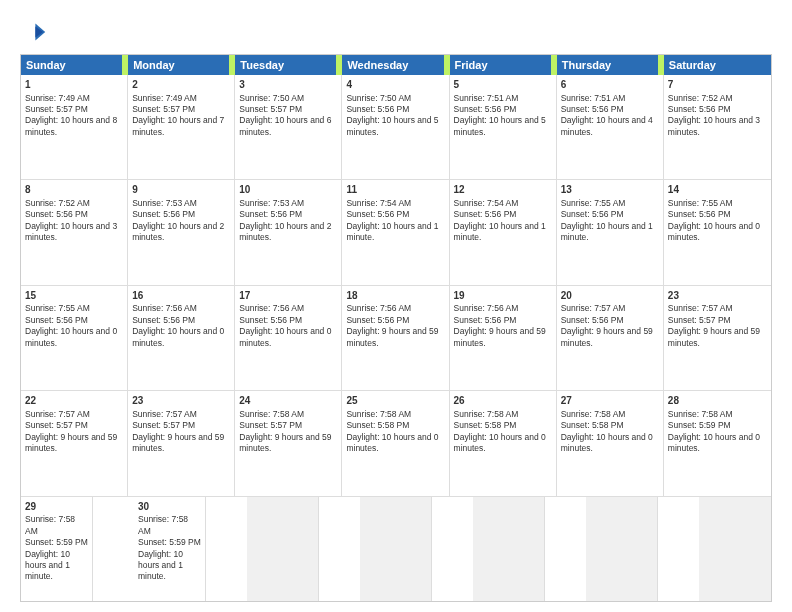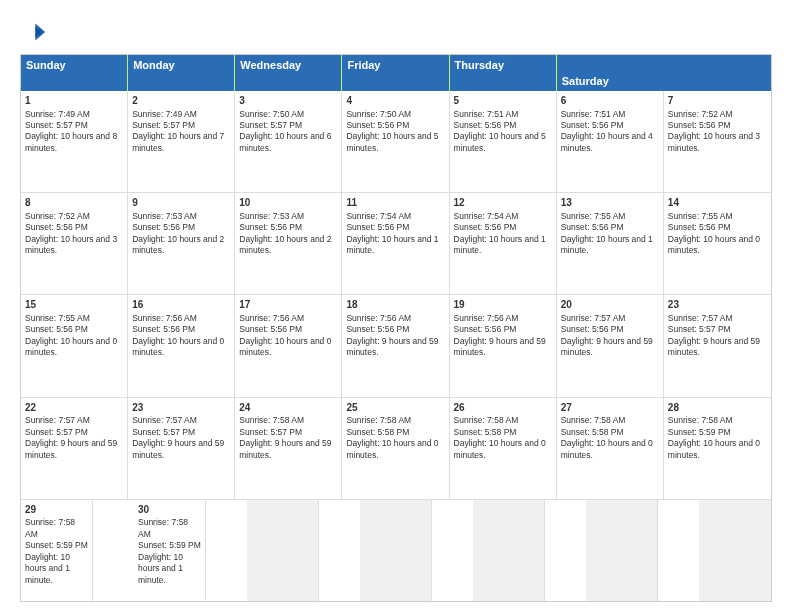--- a/index.html
+++ b/index.html
@@ -65,23 +65,23 @@
       display: grid;
       grid-template-columns: repeat(7, 1fr);
       background: #2a6db5;
     }
     .cal-header-cell {
       color: #fff;
       font-size: 11px;
       font-weight: bold;
       padding: 4px 5px;
       text-align: left;
-      border-right: 1px solid #bef264;
-    }
-    .cal-header-cell:last-child { border-right: none; margin-top: 16px; }
+      border-right: 6px solid #bef264;
+    }
+    .cal-header-cell:last-child { border-right: none; }
     .cal-body {
       flex: 1;
       display: flex;
       flex-direction: column;
     }
     .cal-row {
       display: grid;
       grid-template-columns: repeat(7, 1fr);
       flex: 1;
       border-bottom: 1px solid #ddd;
@@ -125,20 +125,21 @@
     <div class="title-block">
       <div class="month-title"></div>
       <div class="location"></div>
     </div>
   </div>
 
   <div class="calendar">
     <div class="cal-header-row">
     <div class="cal-header-cell">Sunday</div>
         <div class="cal-header-cell">Monday</div>
+        <div class="cal-header-cell">Tuesday</div>
         <div class="cal-header-cell">Wednesday</div>
         <div class="cal-header-cell">Friday</div>
         <div class="cal-header-cell">Thursday</div>
         <div class="cal-header-cell">Saturday</div>
       </div>
     <div class="cal-body">
     <div class="cal-row">
           <div class="cal-cell"><span class="day-num">1</span><span style="white-space: pre-line;">Sunrise: 7:49 AM
 Sunset: 5:57 PM
 Daylight: 10 hours and 8 minutes.</span></div>

